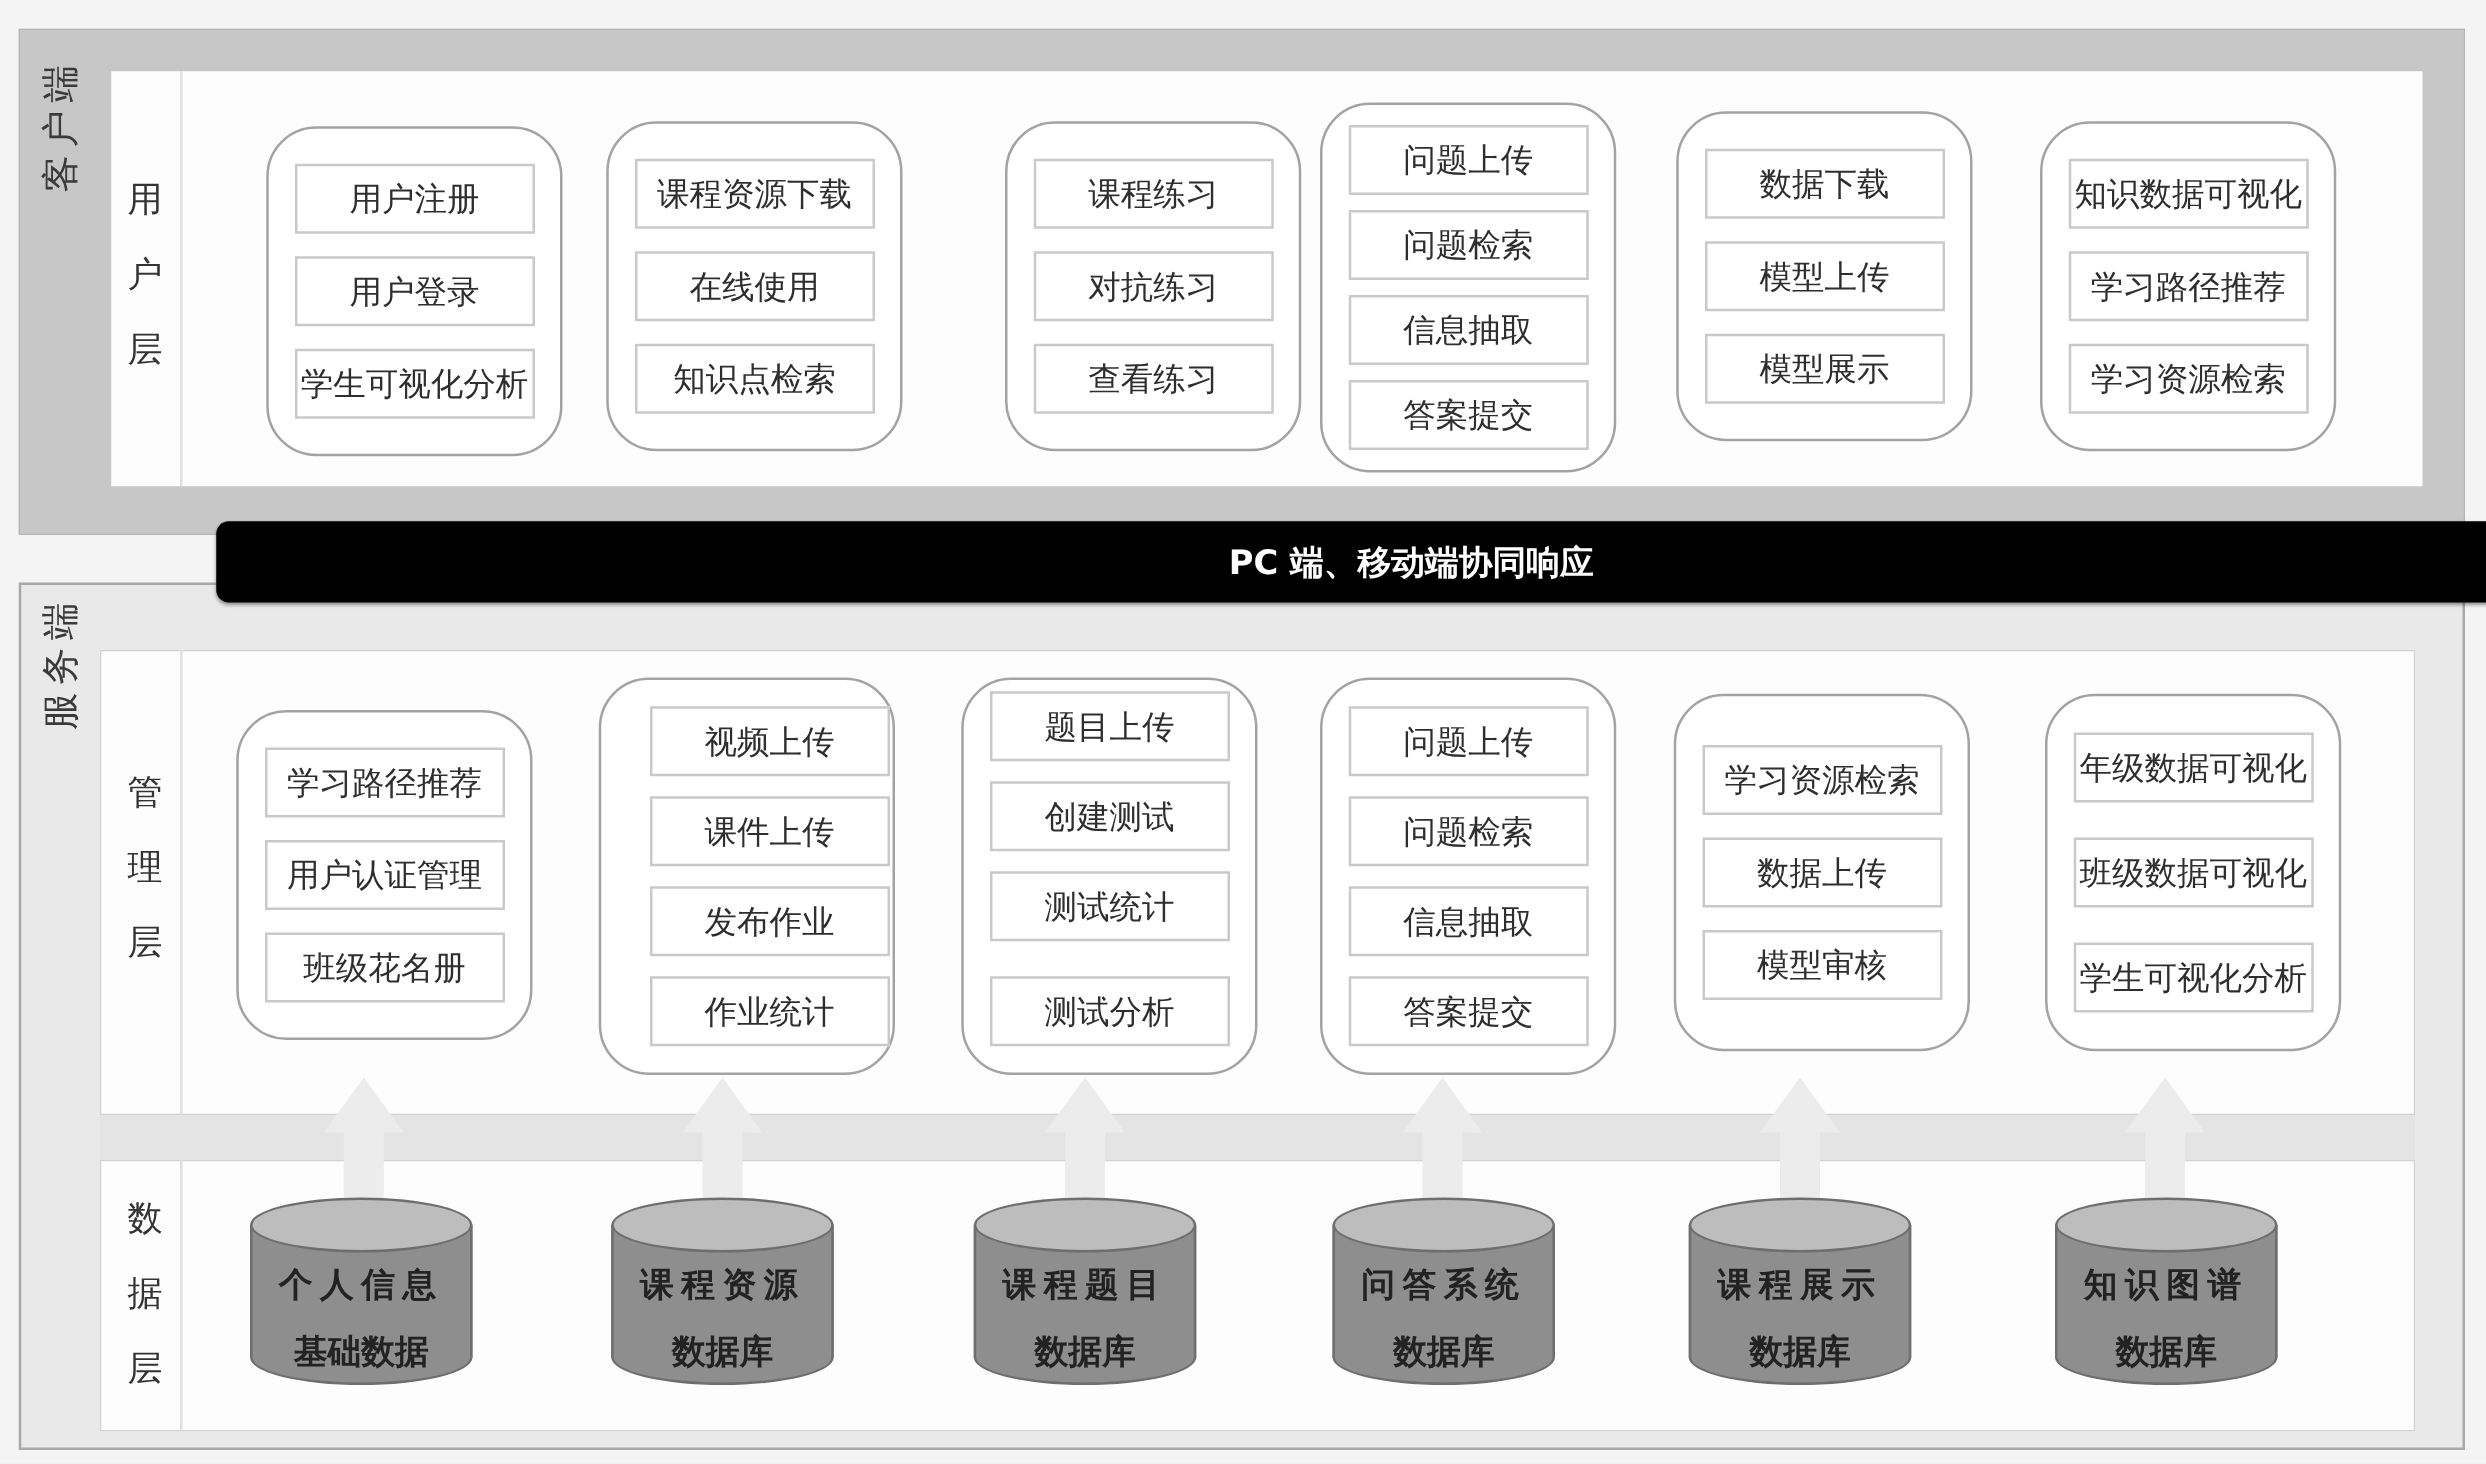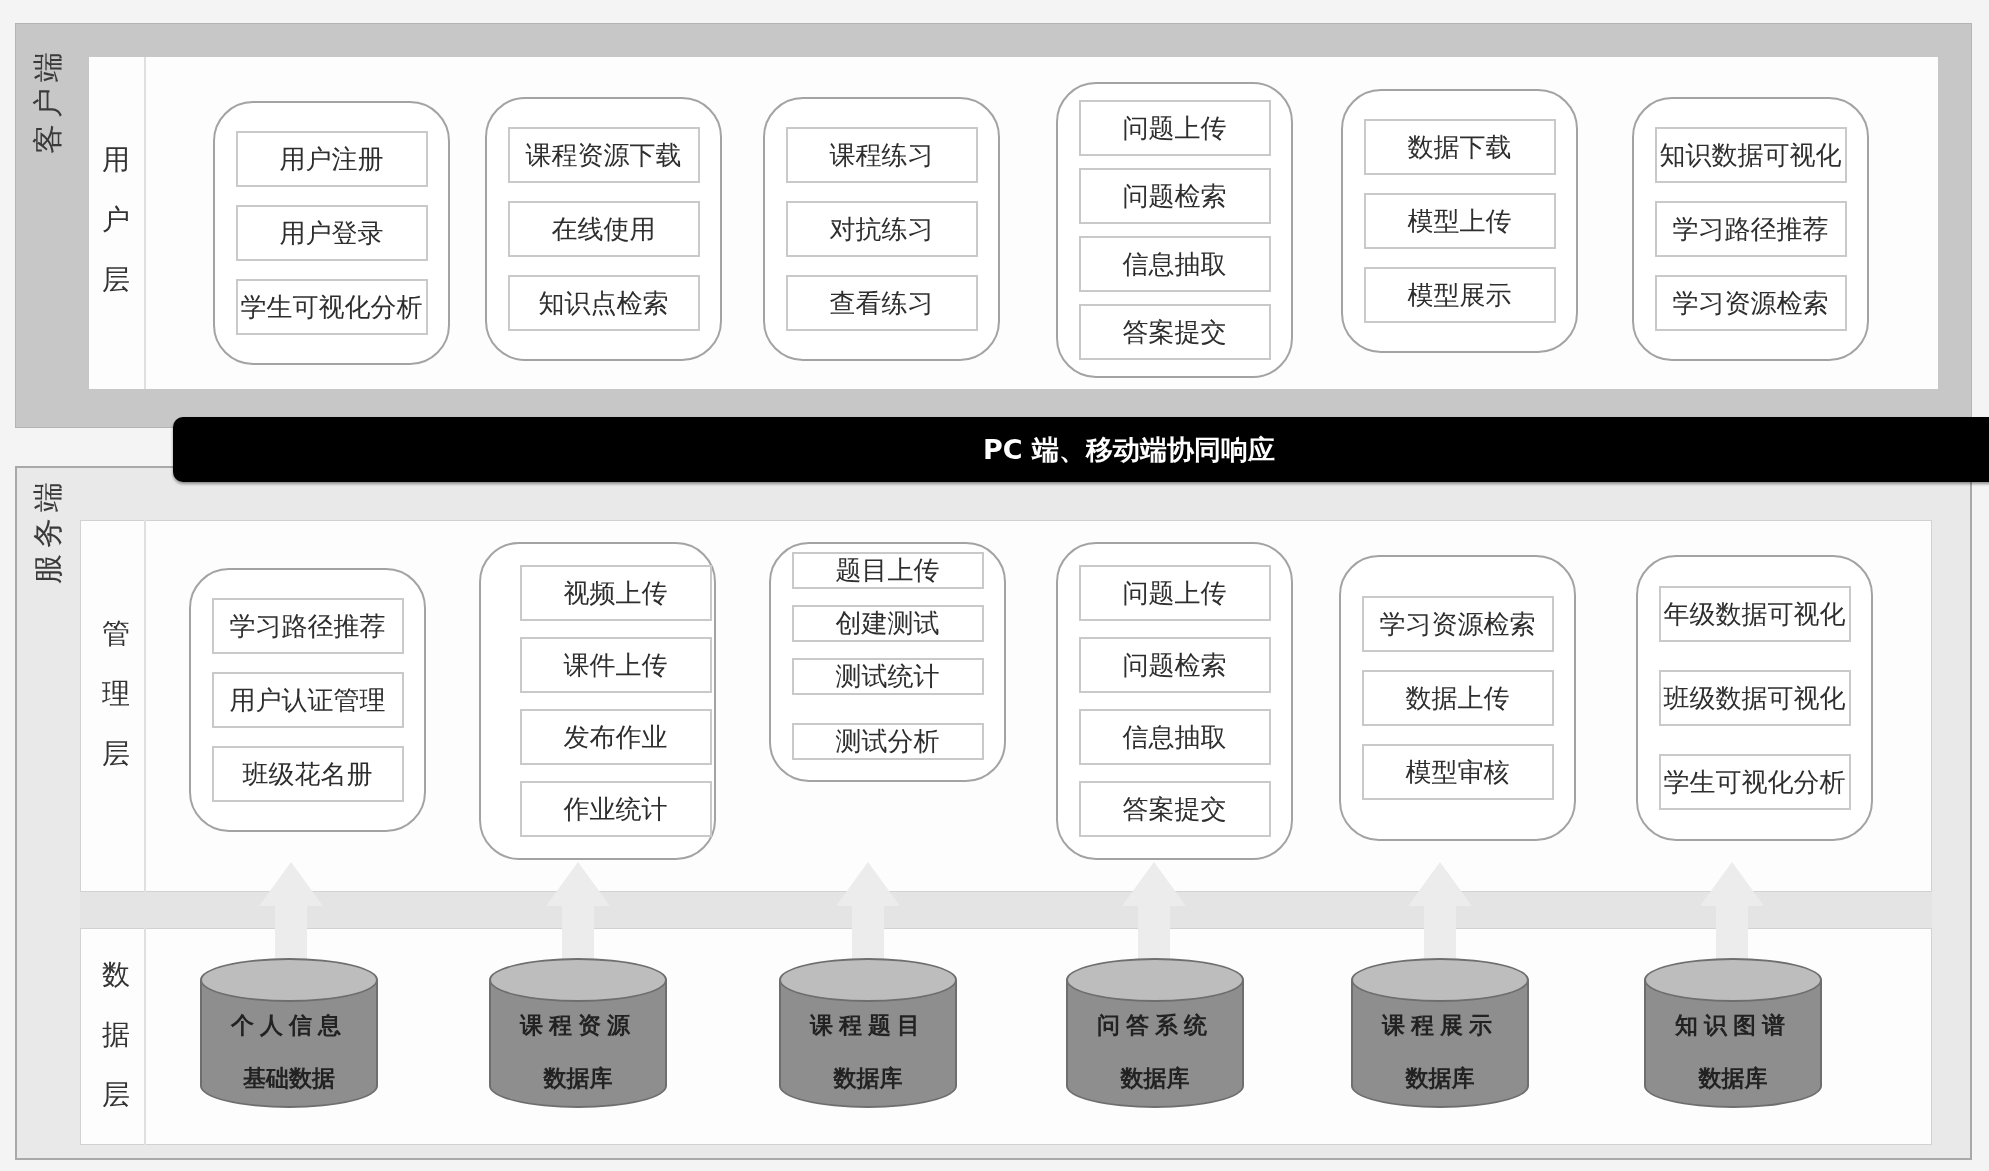--- a/index.html
+++ b/index.html
@@ -58,21 +58,21 @@
   }
   .db-bottom {
     position:absolute; left:0; top:106px; width:178px; height:44px; background:#8e8e8e;
     border-radius:50%; border:2px solid #6e6e6e; box-sizing:border-box;
   }
   .db-top {
     position:absolute; left:0; top:0; width:178px; height:44px; background:#bdbdbd;
     border-radius:50%; border:2px solid #6e6e6e; box-sizing:border-box;
   }
   .db-text {
-    position:absolute; left:0; width:178px; text-align:center; font-size:23px; color:#222; font-weight:bold;
+    position:absolute; left:0; width:178px; text-align:center; font-size:27px; color:#222; font-weight:bold;
   }
   .db-l1 { top:52px; letter-spacing:6px; }
   .db-l2 { top:105px; }
 </style>
 </head>
 <body>
 
 <div class="abs client-frame"></div>
 <div class="abs side-label" style="left:-12px; top:80px; width:120px; height:40px;">客户端</div>
 <div class="abs client-panel"></div>
@@ -86,21 +86,21 @@
 <div class="abs group" style="left:213px; top:101px; width:237px; height:264px;">
   <div class="item">用户注册</div>
   <div class="item">用户登录</div>
   <div class="item">学生可视化分析</div>
 </div>
 <div class="abs group" style="left:485px; top:97px; width:237px; height:264px;">
   <div class="item">课程资源下载</div>
   <div class="item">在线使用</div>
   <div class="item">知识点检索</div>
 </div>
-<div class="abs group" style="left:763px; top:97px; width:237px; height:264px;">
+<div class="abs group" style="left:804px; top:97px; width:237px; height:264px;">
   <div class="item">课程练习</div>
   <div class="item">对抗练习</div>
   <div class="item">查看练习</div>
 </div>
 <div class="abs group" style="left:1056px; top:82px; width:237px; height:296px;">
   <div class="item" style="margin:6px 0;">问题上传</div>
   <div class="item" style="margin:6px 0;">问题检索</div>
   <div class="item" style="margin:6px 0;">信息抽取</div>
   <div class="item" style="margin:6px 0;">答案提交</div>
 </div>
@@ -132,21 +132,21 @@
   <div class="item">学习路径推荐</div>
   <div class="item">用户认证管理</div>
   <div class="item">班级花名册</div>
 </div>
 <div class="abs group" style="left:479px; top:542px; width:237px; height:318px;padding-left:36px;">
   <div class="item" style="margin:8px 0;">视频上传</div>
   <div class="item" style="margin:8px 0;">课件上传</div>
   <div class="item" style="margin:8px 0;">发布作业</div>
   <div class="item" style="margin:8px 0;">作业统计</div>
 </div>
-<div class="abs group" style="left:769px; top:542px; width:237px; height:240px;">
+<div class="abs group" style="left:769px; top:542px; width:237px; height:318px;">
   <div class="item" style="margin:8px 0;">题目上传</div>
   <div class="item" style="margin:8px 0;">创建测试</div>
   <div class="item" style="margin:8px 0;">测试统计</div>
   <div class="item" style="margin:20px 0;">测试分析</div>
 </div>
 <div class="abs group" style="left:1056px; top:542px; width:237px; height:318px;">
   <div class="item" style="margin:8px 0;">问题上传</div>
   <div class="item" style="margin:8px 0;">问题检索</div>
   <div class="item" style="margin:8px 0;">信息抽取</div>
   <div class="item" style="margin:8px 0;">答案提交</div>

